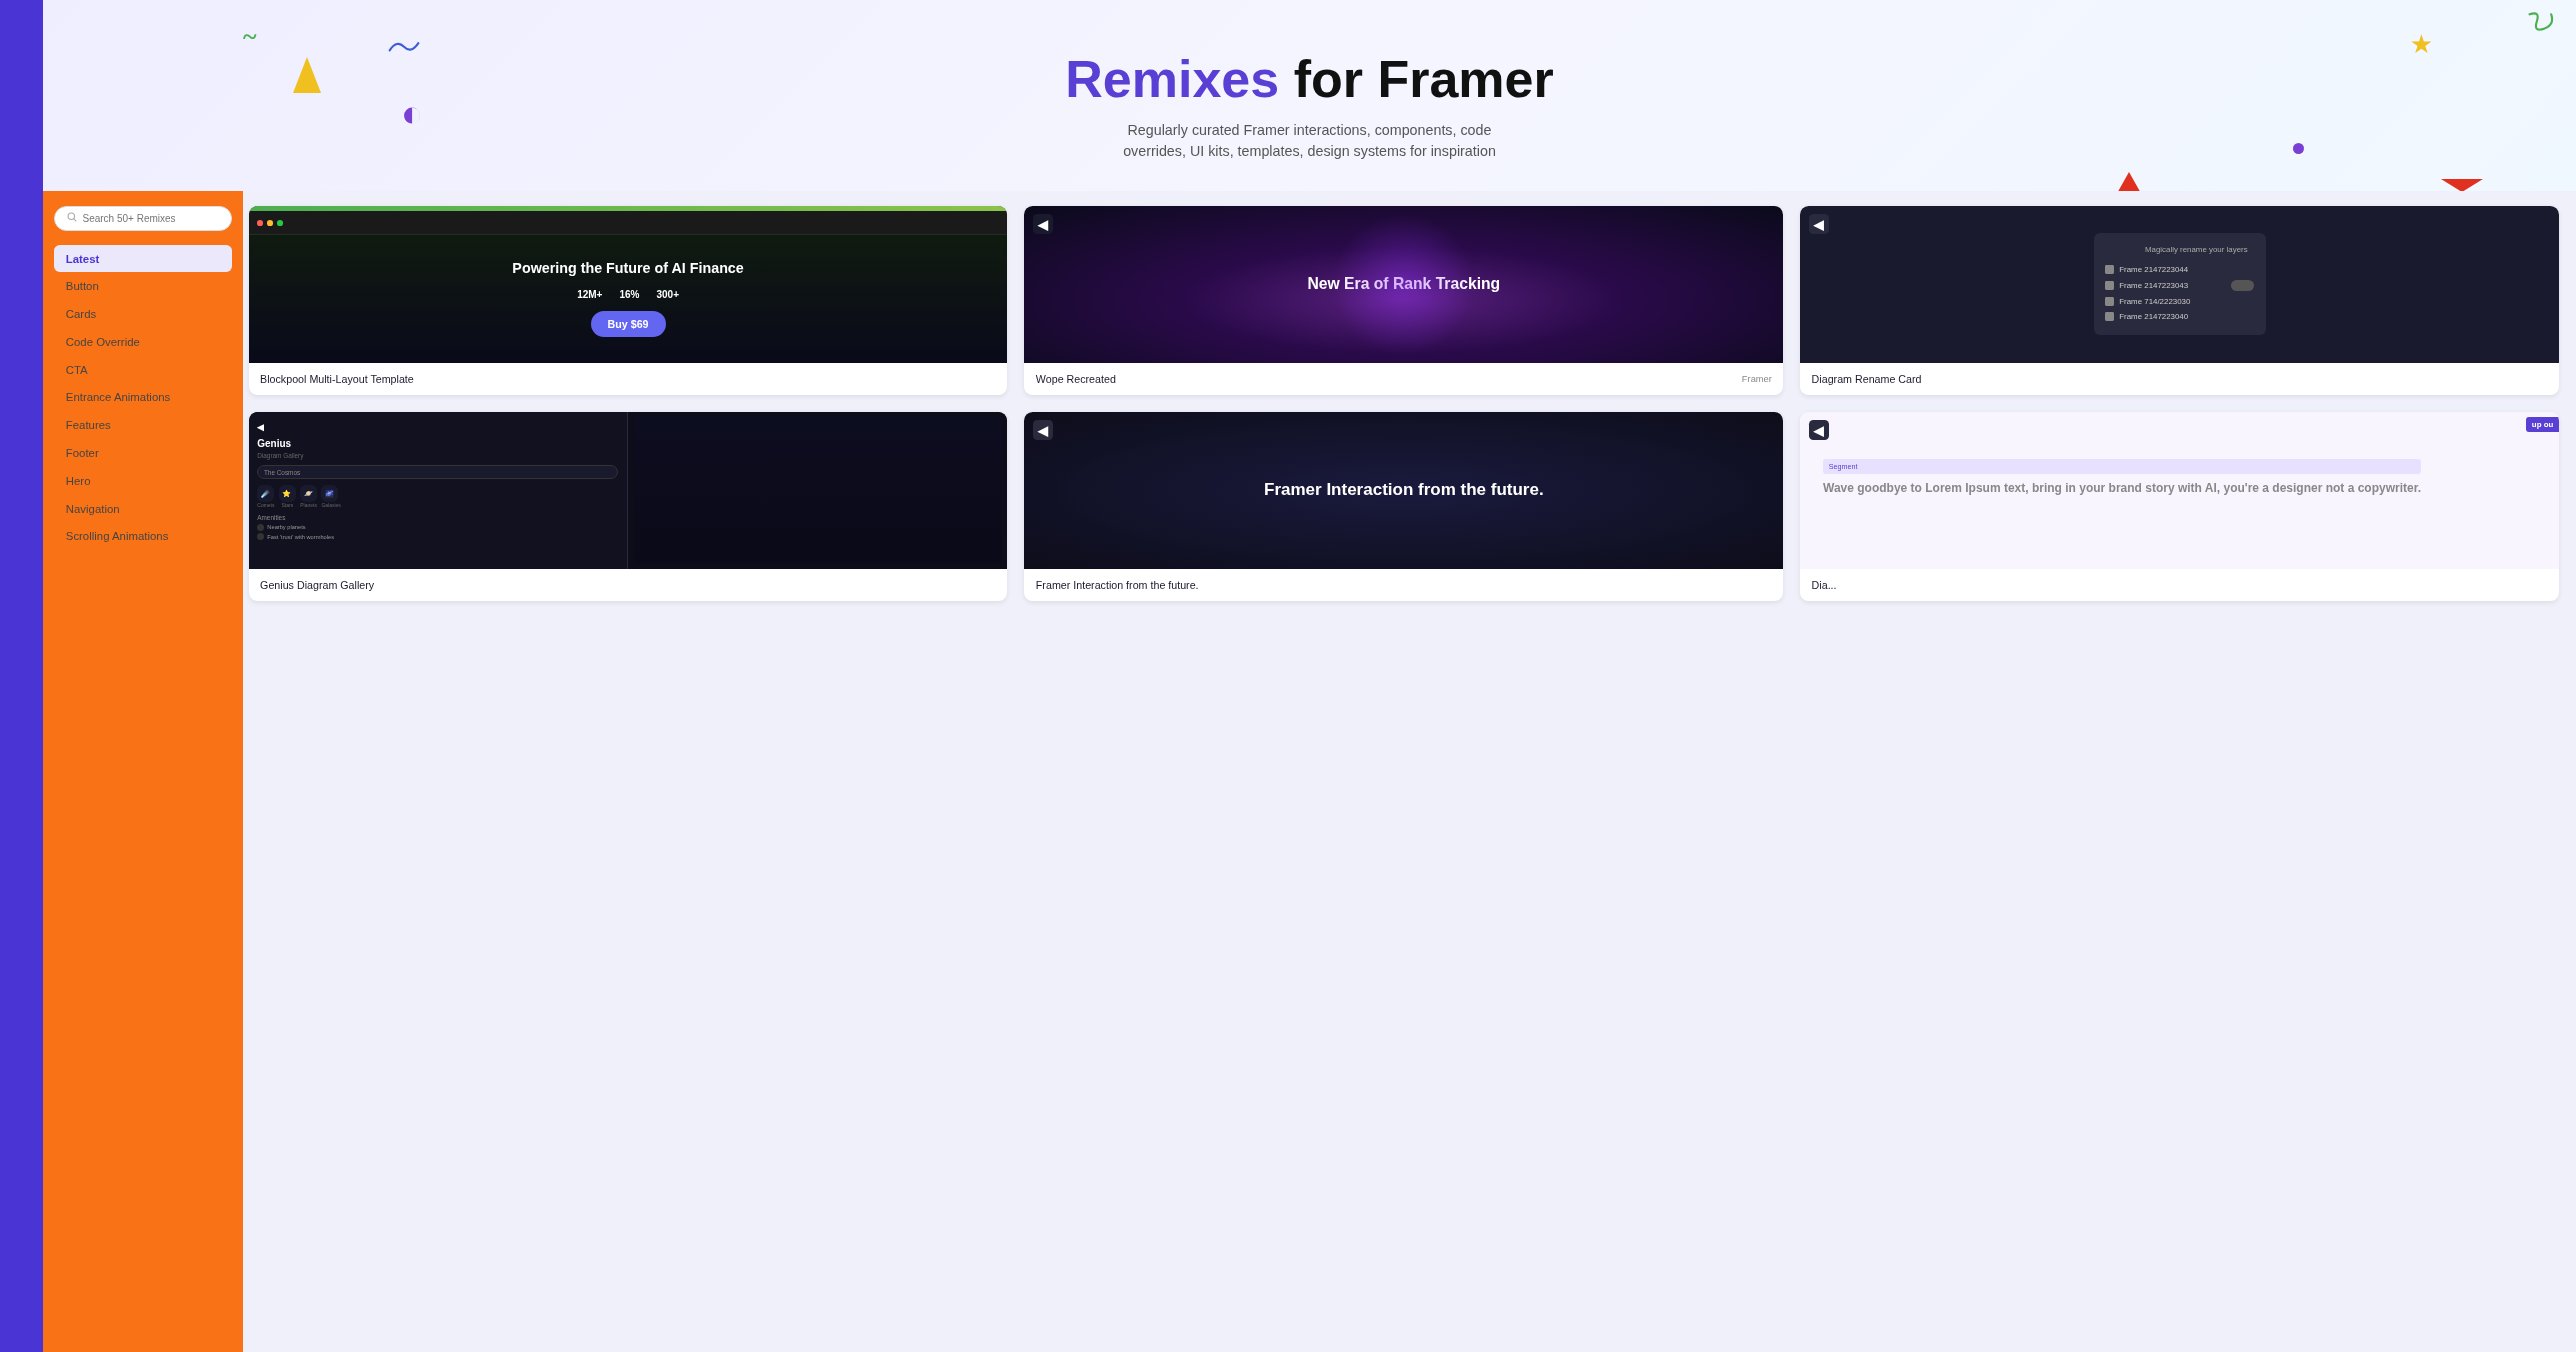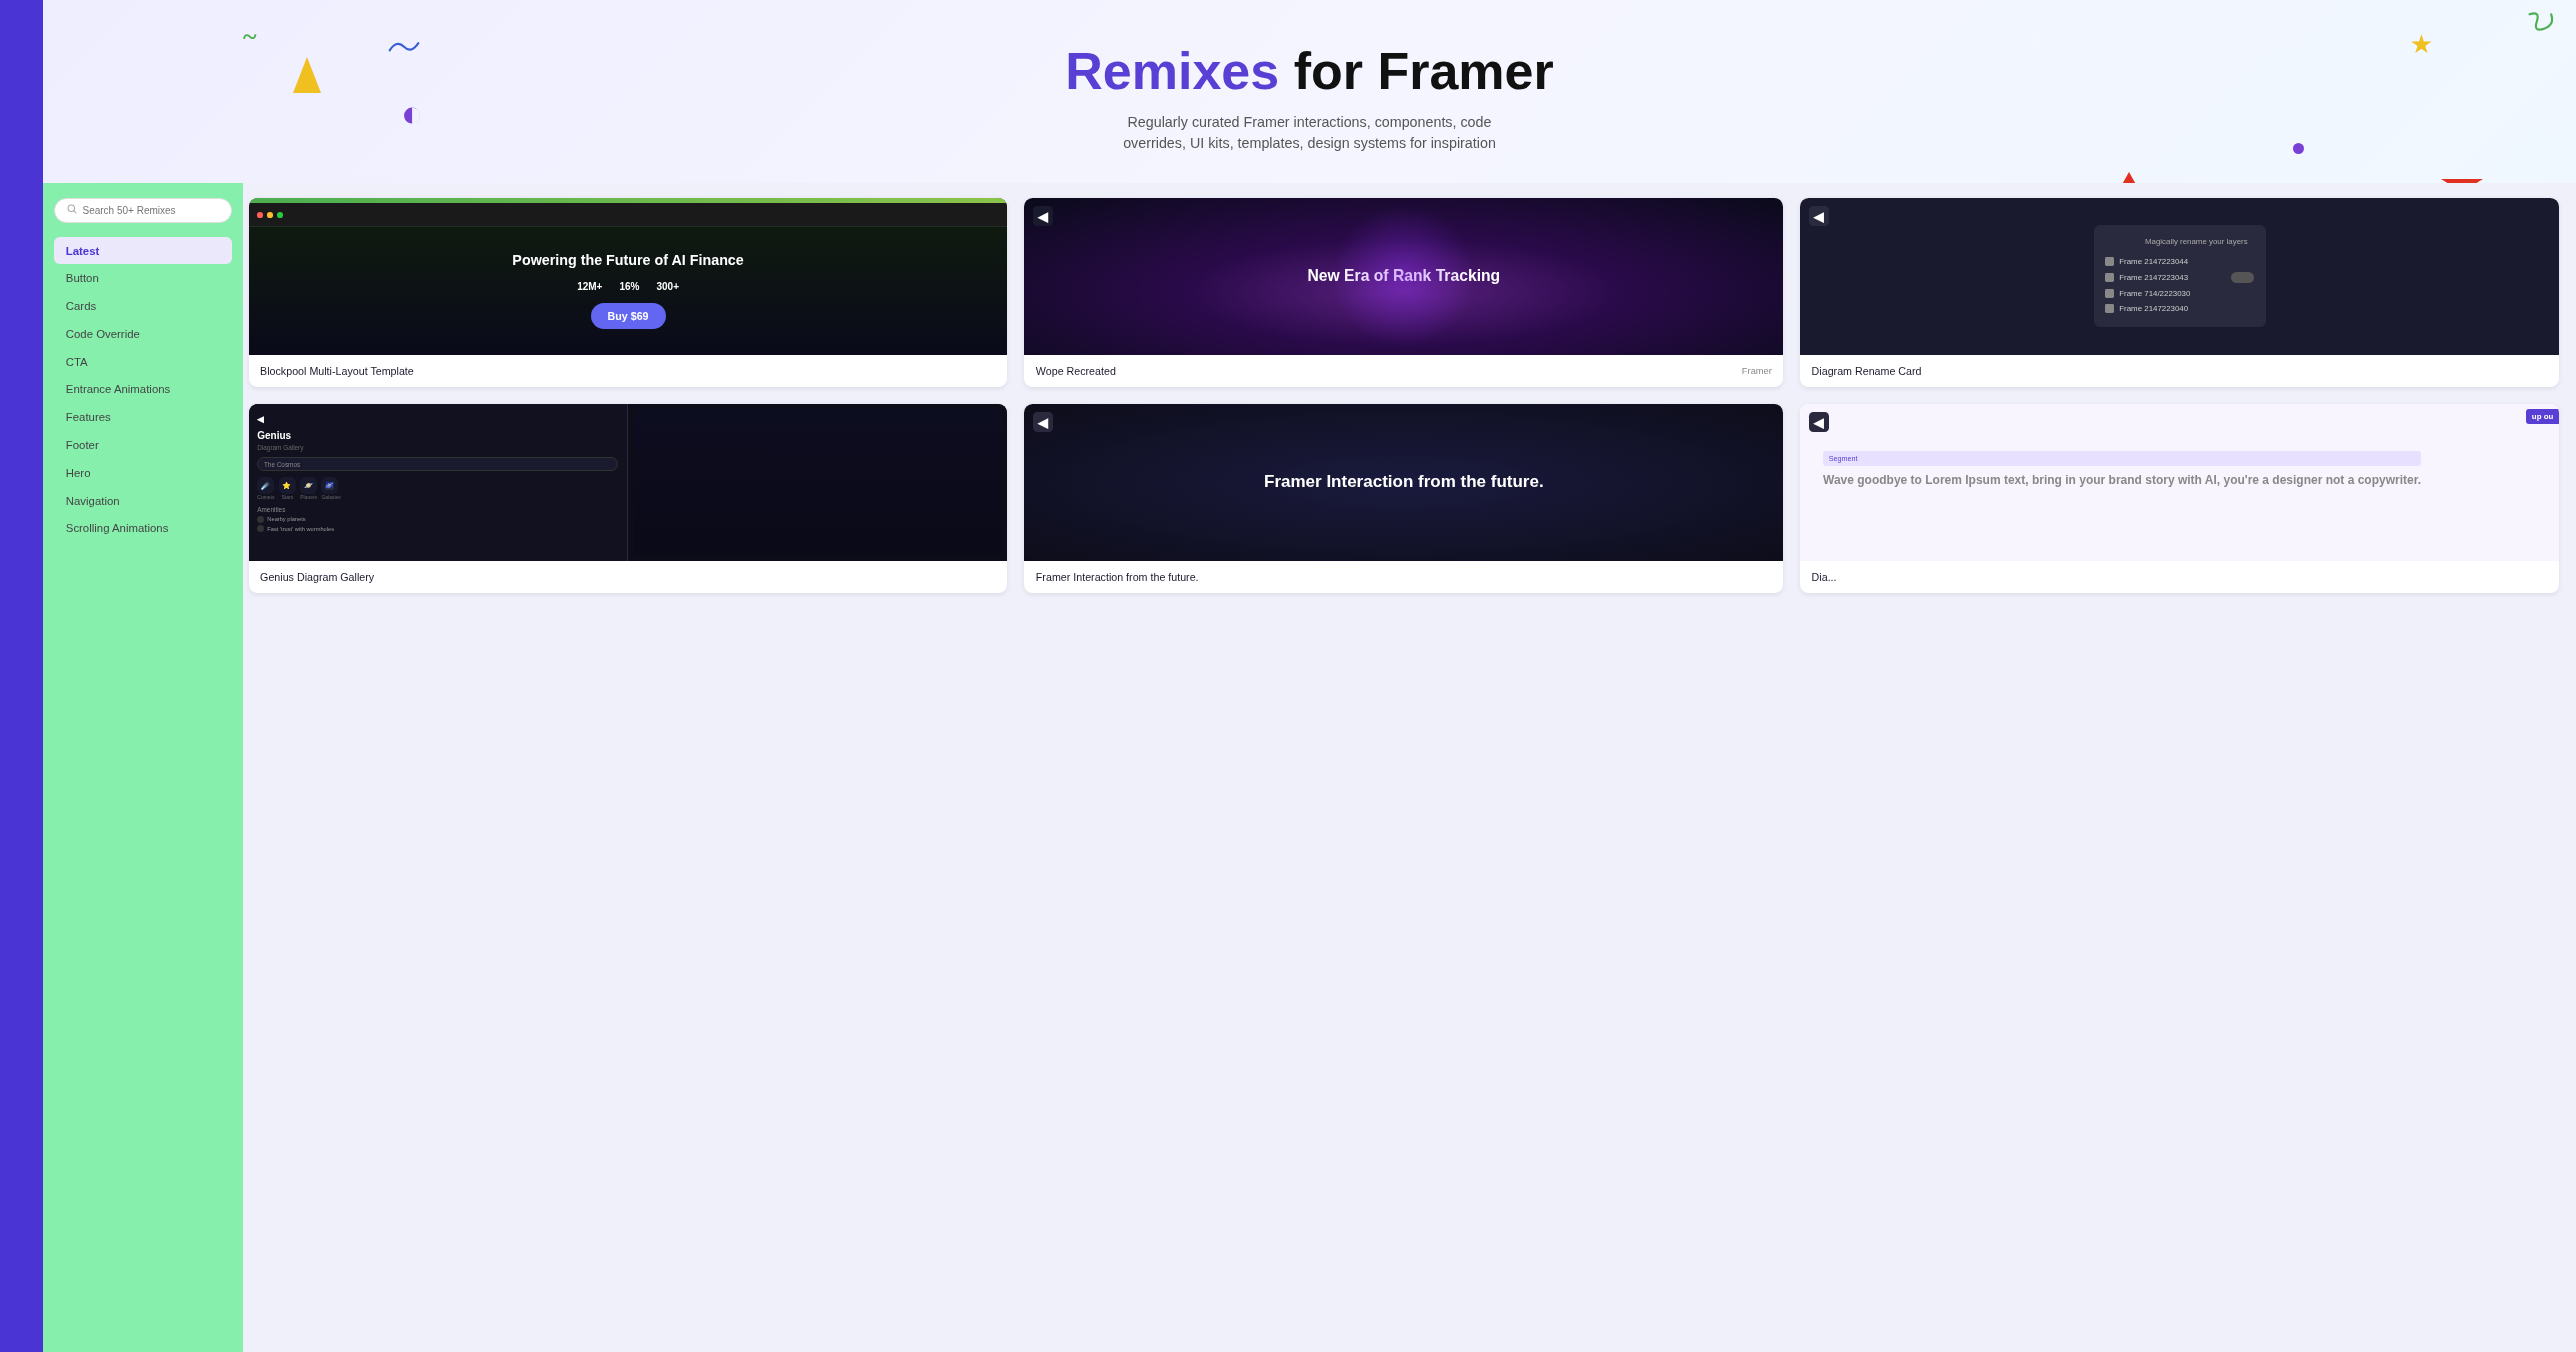--- a/index.html
+++ b/index.html
@@ -37,20 +37,21 @@
       overflow: hidden;
       flex-shrink: 0;
     }
 
     .hero h1 {
       font-size: 52px;
       font-weight: 900;
       color: #111;
       line-height: 1.1;
       margin-bottom: 11.4px;
+      margin-top: 8px;
     }
 
     .hero h1 .remixes {
       color: #5a3fd4;
     }
 
     .hero p {
       font-size: 14.3px;
       color: #555;
       max-width: 401px;
@@ -69,21 +70,21 @@
       display: flex;
       flex: 1;
       overflow: hidden;
     }
 
     
     .nav-sidebar {
       width: 200px;
       flex-shrink: 0;
       padding: 14.3px 11.4px;
-      background: #86efac;
+      background: #f97316;
       overflow-y: auto;
     }
 
     .search-box {
       display: flex;
       align-items: center;
       background: white;
       border: 0.7px solid #ddd;
       border-radius: 14.3px;
       padding: 5.7px 11.4px;

